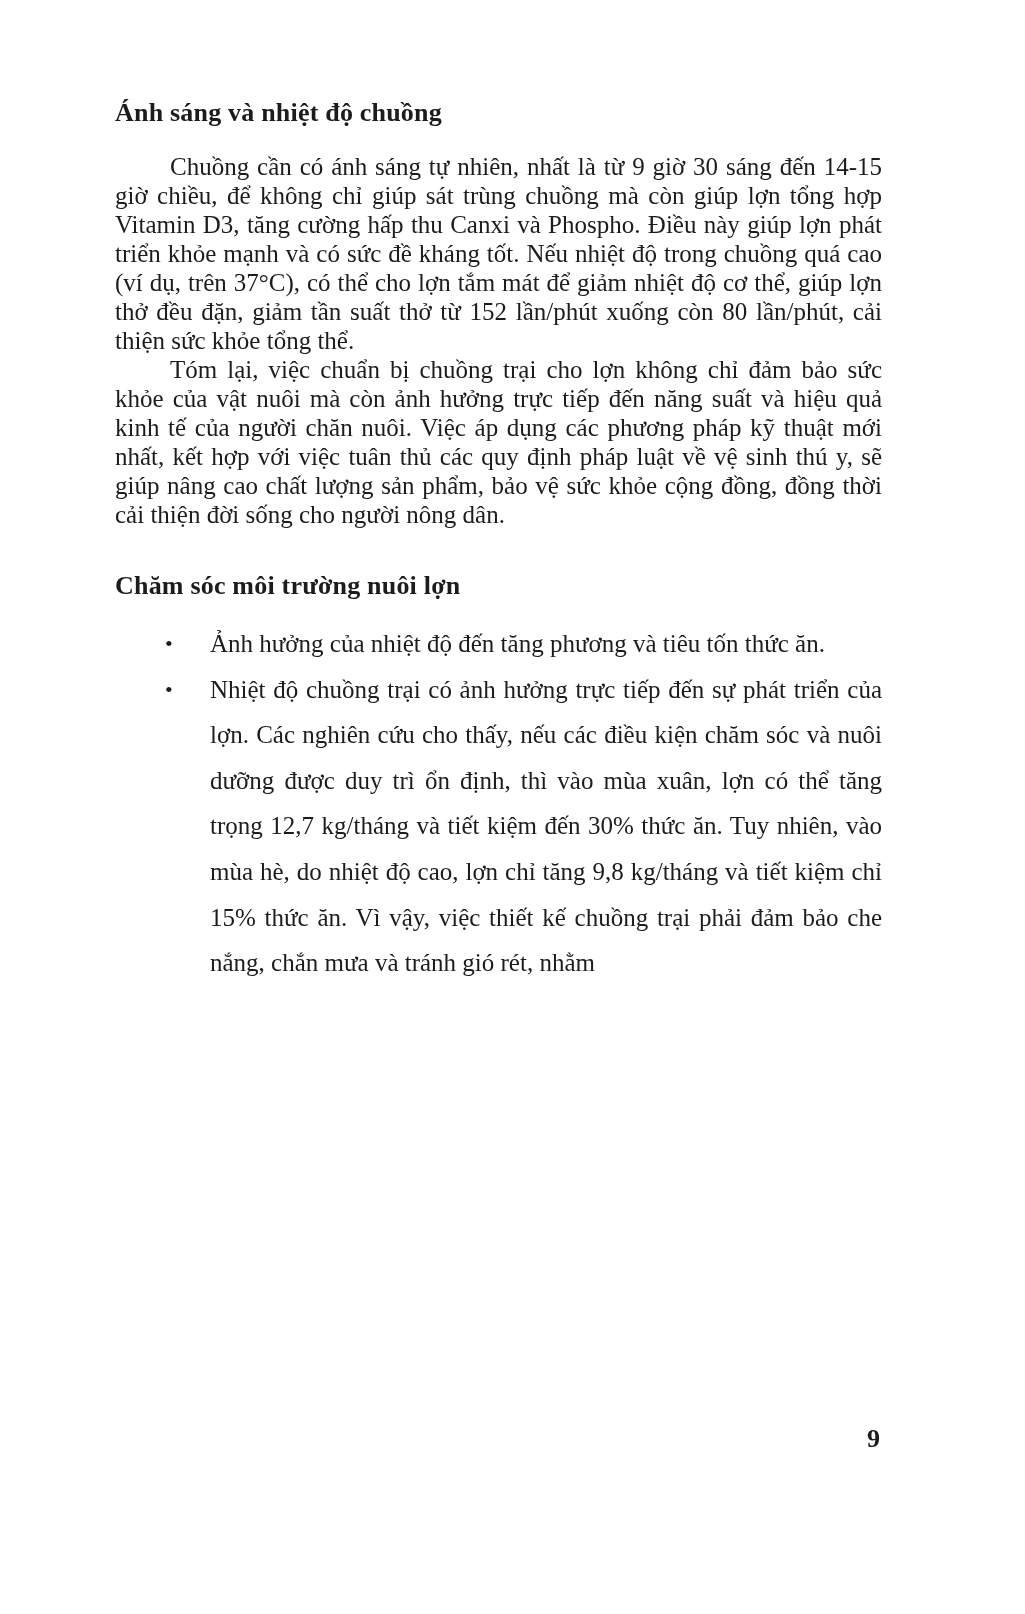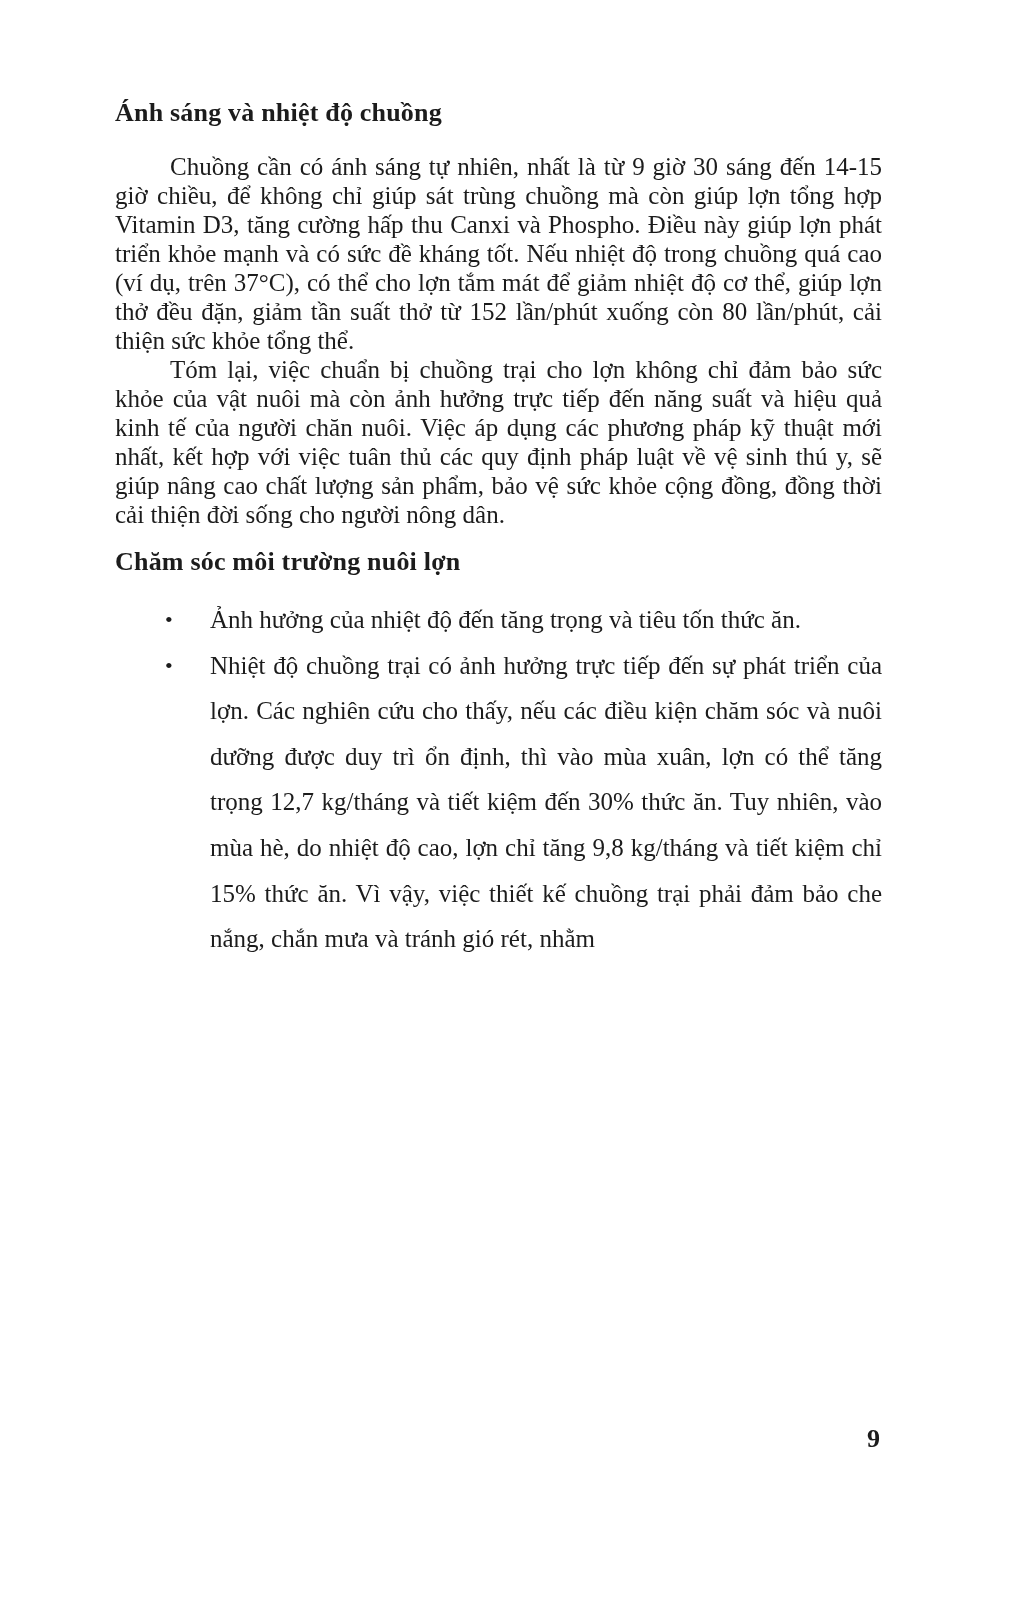--- a/index.html
+++ b/index.html
@@ -19,21 +19,21 @@
     overflow: hidden;
   }
   .section-heading {
     font-size: 26px;
     font-weight: bold;
     line-height: 34px;
     margin: 0 0 22px 0;
     letter-spacing: 0.2px;
   }
   .section-heading.second {
-    margin-top: 16px;
+    margin-top: 40px;
     margin-bottom: 18px;
   }
   .body-paragraph {
     font-size: 25px;
     line-height: 29px;
     text-align: justify;
     text-indent: 55px;
     margin: 0;
   }
   .bullet-list {
@@ -72,21 +72,21 @@
 
   <p class="body-paragraph">Chuồng cần có ánh sáng tự nhiên, nhất là từ 9 giờ 30 sáng đến 14-15 giờ chiều, để không chỉ giúp sát trùng chuồng mà còn giúp lợn tổng hợp Vitamin D3, tăng cường hấp thu Canxi và Phospho. Điều này giúp lợn phát triển khỏe mạnh và có sức đề kháng tốt. Nếu nhiệt độ trong chuồng quá cao (ví dụ, trên 37°C), có thể cho lợn tắm mát để giảm nhiệt độ cơ thể, giúp lợn thở đều đặn, giảm tần suất thở từ 152 lần/phút xuống còn 80 lần/phút, cải thiện sức khỏe tổng thể.</p>
 
   <p class="body-paragraph">Tóm lại, việc chuẩn bị chuồng trại cho lợn không chỉ đảm bảo sức khỏe của vật nuôi mà còn ảnh hưởng trực tiếp đến năng suất và hiệu quả kinh tế của người chăn nuôi. Việc áp dụng các phương pháp kỹ thuật mới nhất, kết hợp với việc tuân thủ các quy định pháp luật về vệ sinh thú y, sẽ giúp nâng cao chất lượng sản phẩm, bảo vệ sức khỏe cộng đồng, đồng thời cải thiện đời sống cho người nông dân.</p>
 
   <h2 class="section-heading second">Chăm sóc môi trường nuôi lợn</h2>
 
   <ul class="bullet-list">
     <li class="bullet-item">
       <span class="bullet-marker">•</span>
-      <span>Ảnh hưởng của nhiệt độ đến tăng trọng và tiêu tốn thức ăn.</span>
+      <span>Ảnh hưởng của nhiệt độ đến tăng phương và tiêu tốn thức ăn.</span>
     </li>
     <li class="bullet-item">
       <span class="bullet-marker">•</span>
       <span>Nhiệt độ chuồng trại có ảnh hưởng trực tiếp đến sự phát triển của lợn. Các nghiên cứu cho thấy, nếu các điều kiện chăm sóc và nuôi dưỡng được duy trì ổn định, thì vào mùa xuân, lợn có thể tăng trọng 12,7 kg/tháng và tiết kiệm đến 30% thức ăn. Tuy nhiên, vào mùa hè, do nhiệt độ cao, lợn chỉ tăng 9,8 kg/tháng và tiết kiệm chỉ 15% thức ăn. Vì vậy, việc thiết kế chuồng trại phải đảm bảo che nắng, chắn mưa và tránh gió rét, nhằm</span>
     </li>
   </ul>
 
   <div class="page-number">9</div>
 
 </div>

